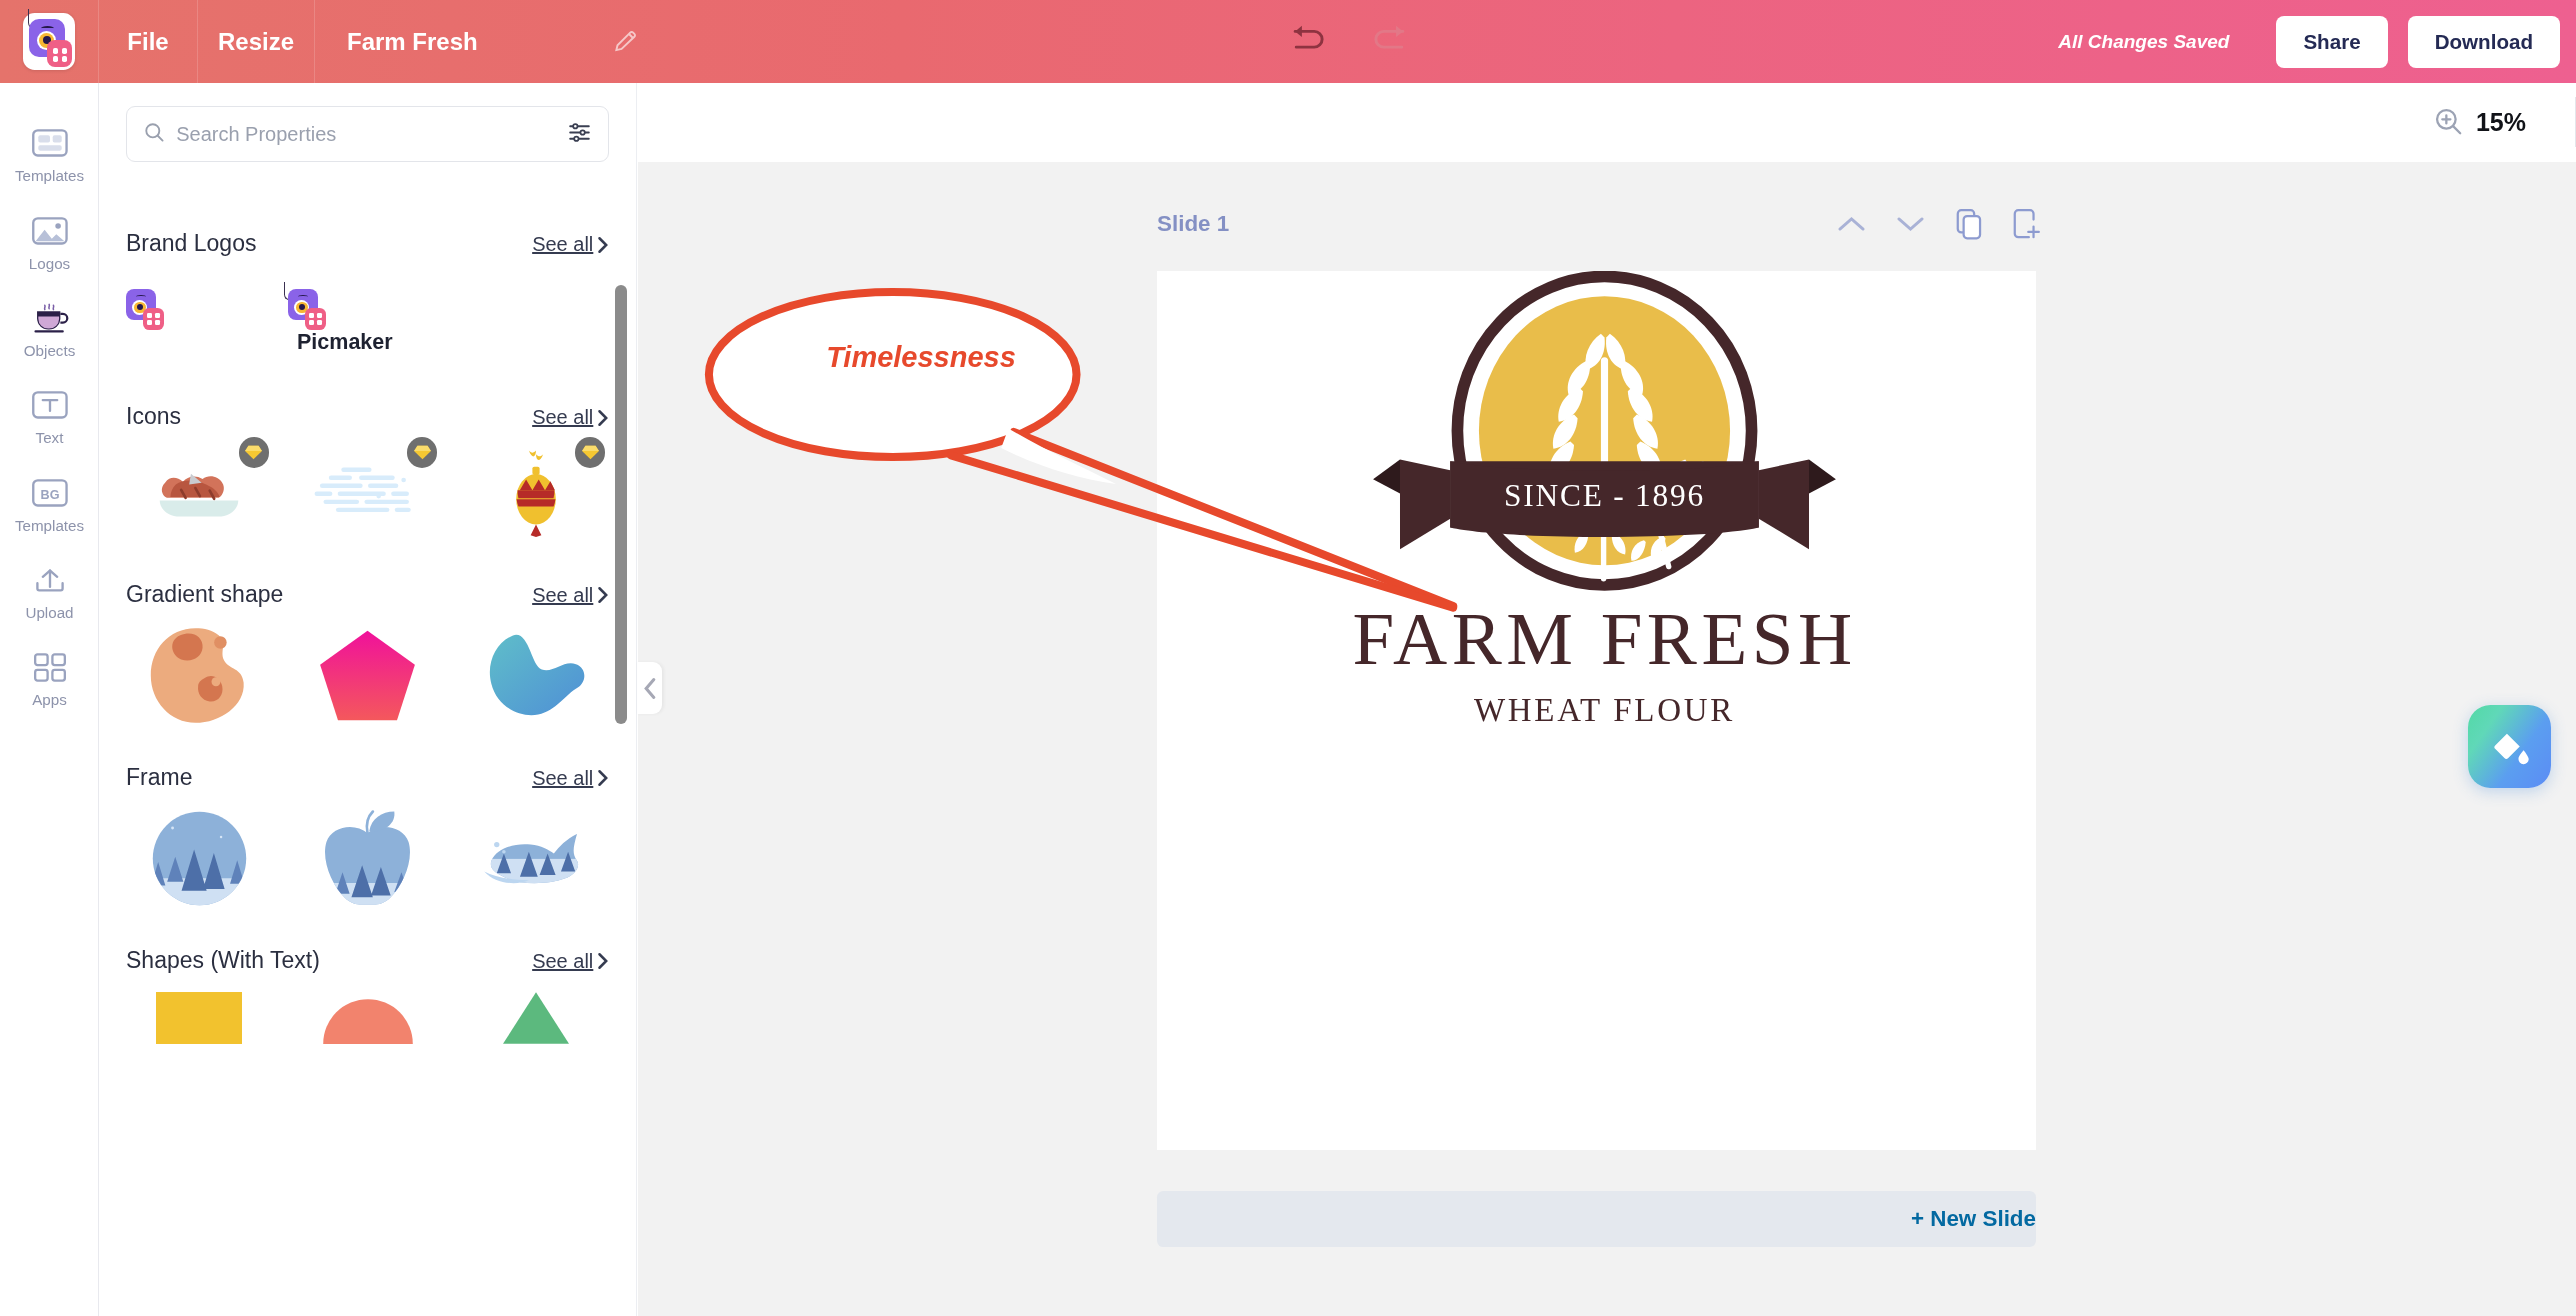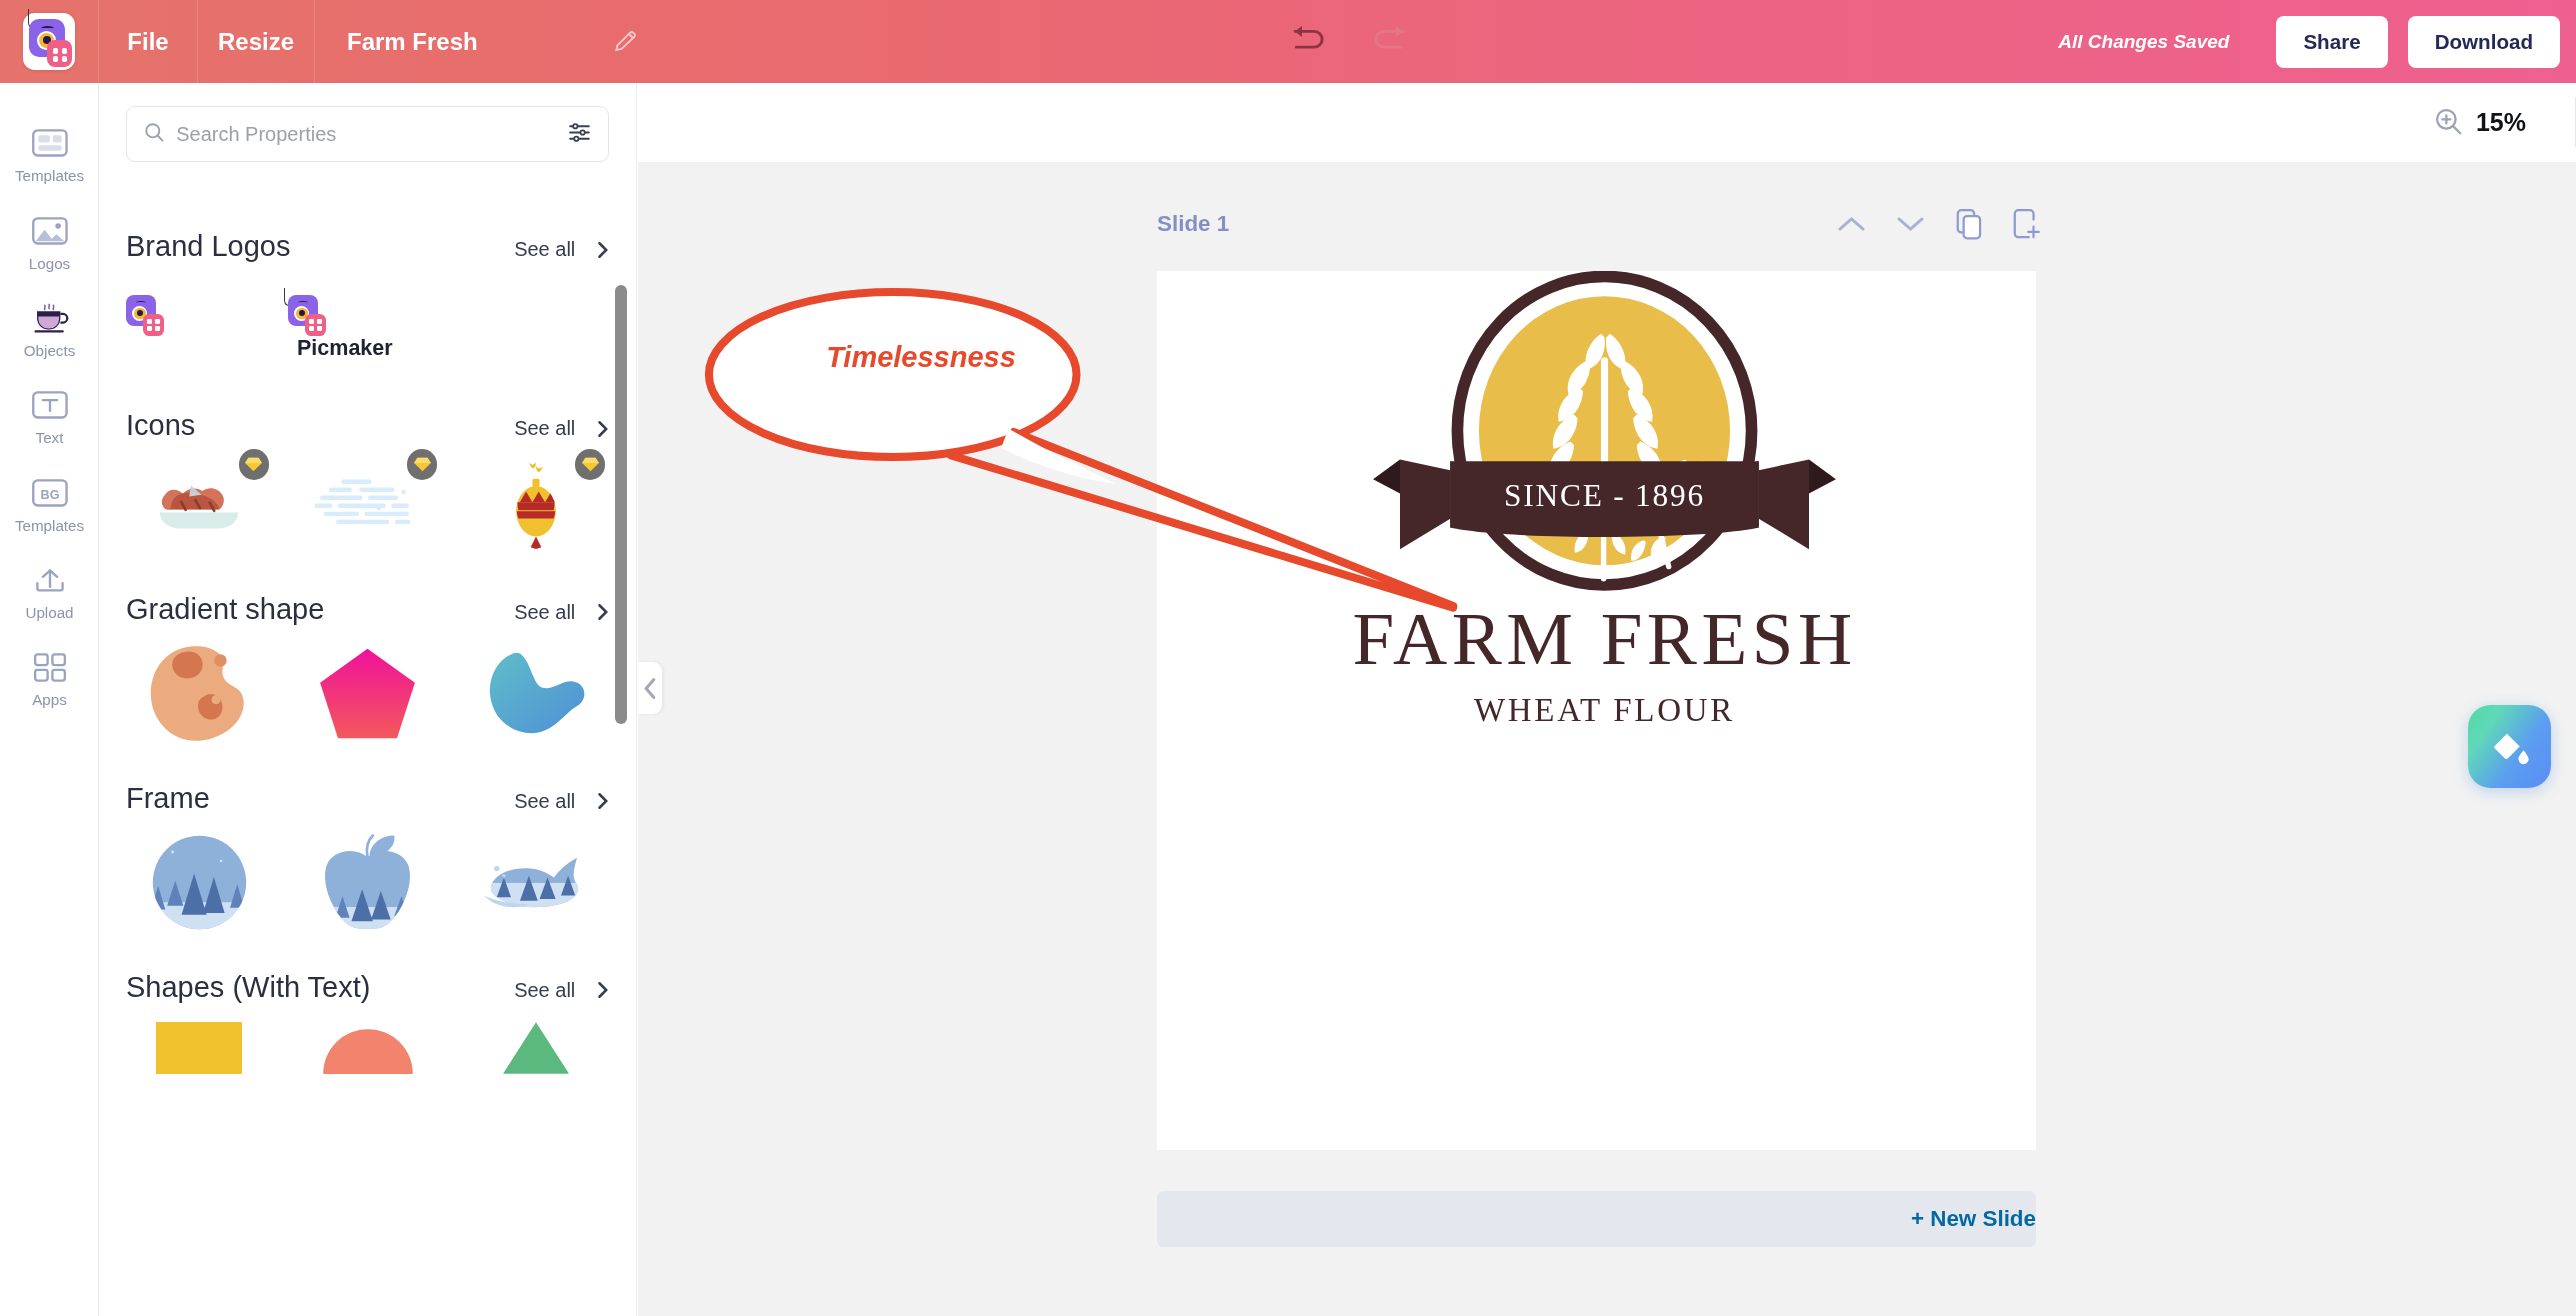--- a/index.html
+++ b/index.html
@@ -133,24 +133,24 @@
     font-size: 20px; color: #6b7080; margin-left: 10.8px;
     font-family: "Liberation Sans", sans-serif; background: transparent;
   }
   .search-input::placeholder { color: #9aa0ae; }
   .panel-scroll { position: absolute; top: 108px; left: 0; right: 0; bottom: 0; overflow: hidden; }
   .sec { padding: 0 27px; }
   .sec-head {
     display: flex; align-items: baseline; justify-content: space-between;
     margin-top: 39px; margin-bottom: 9px;
   }
-  .sec-title { font-size: 29px; color: #2b2f40; font-weight: 400; }
+  .sec-title { font-size: 23px; color: #2b2f40; font-weight: 400; }
   .see-all {
     font-size: 20px; color: #353b50; cursor: pointer;
-    display: flex; align-items: center; gap: 22px; font-weight: 400;
+    display: flex; align-items: center; gap: 4px; font-weight: 400; text-decoration: underline;
   }
   .tile-row { display: flex; gap: 21.5px; margin-top: 12.6px; }
   .tile {
     position: relative; width: 148px; height: 99px;
     display: flex; align-items: center; justify-content: center; cursor: pointer;
   }
   .prem-badge {
     position: absolute; right: 3.6px; top: -5.4px;
     width: 30.5px; height: 30.5px; border-radius: 50%;
     background: #6f6f6f; display: flex; align-items: center; justify-content: center;

